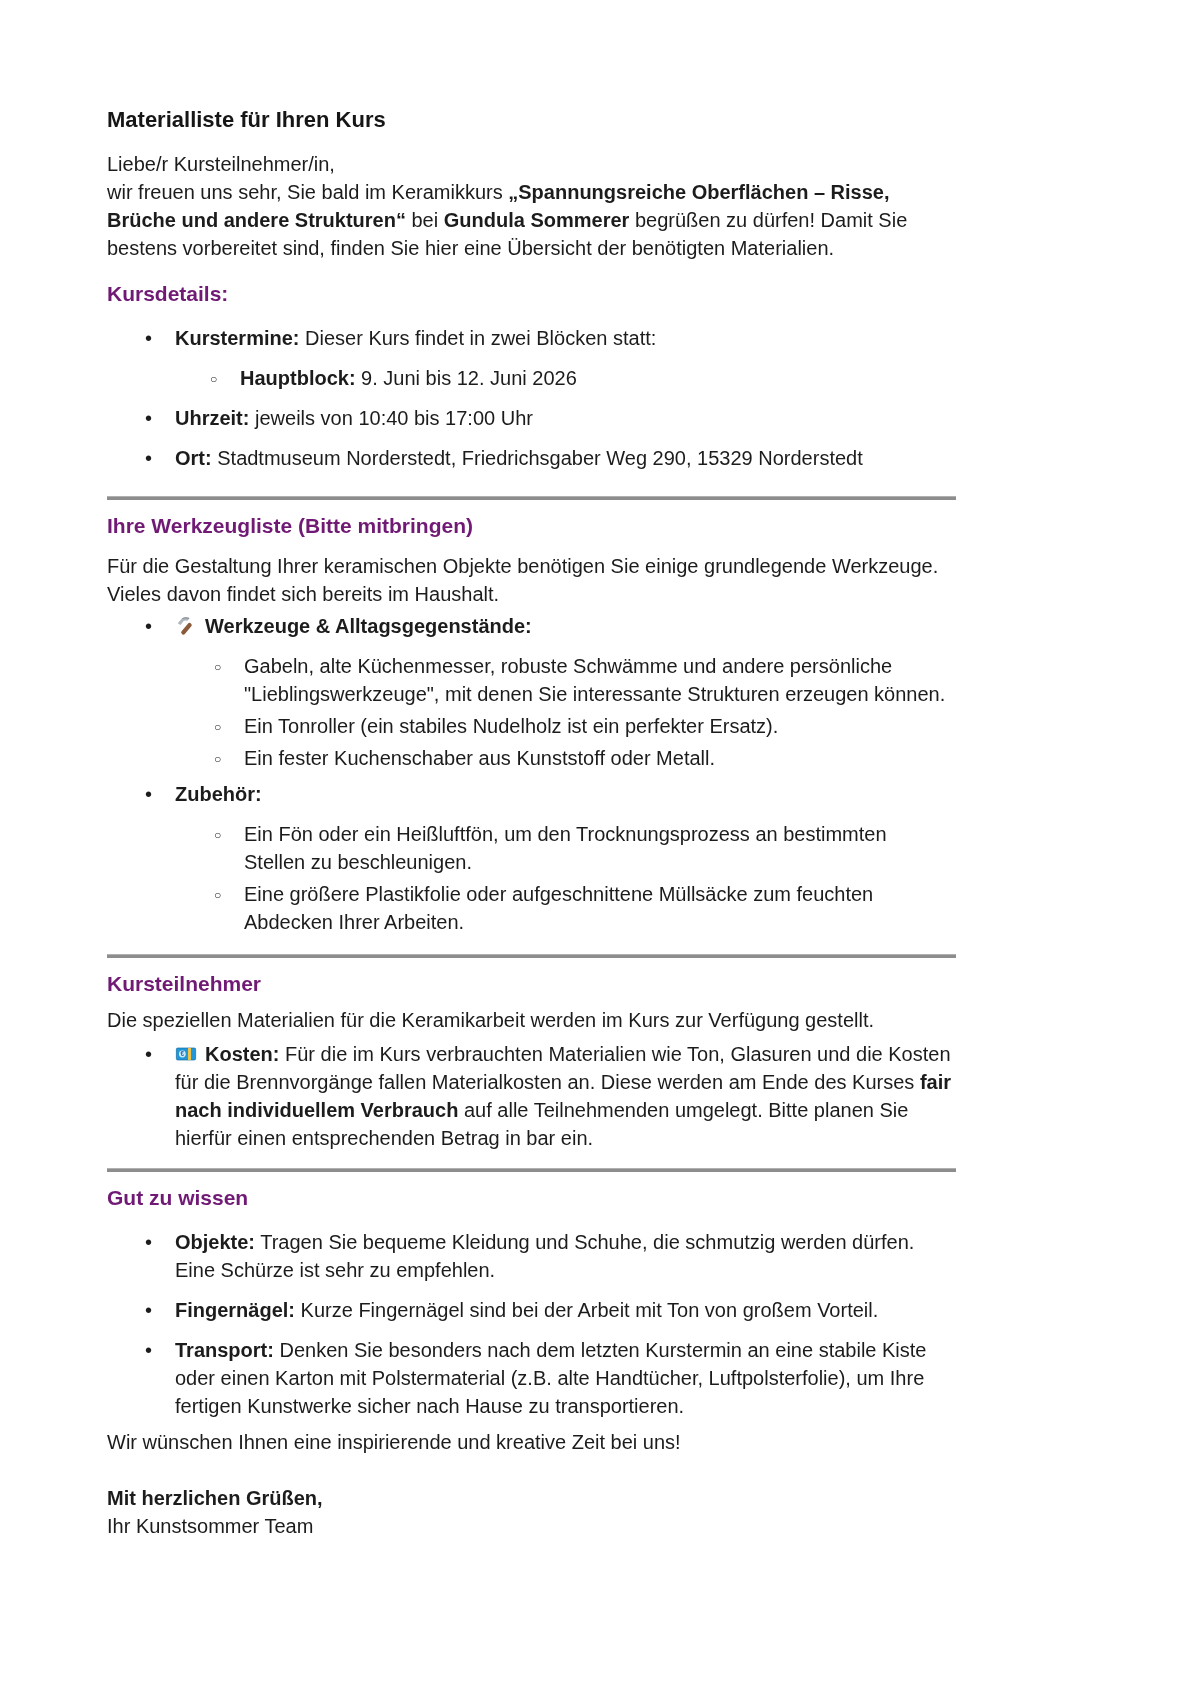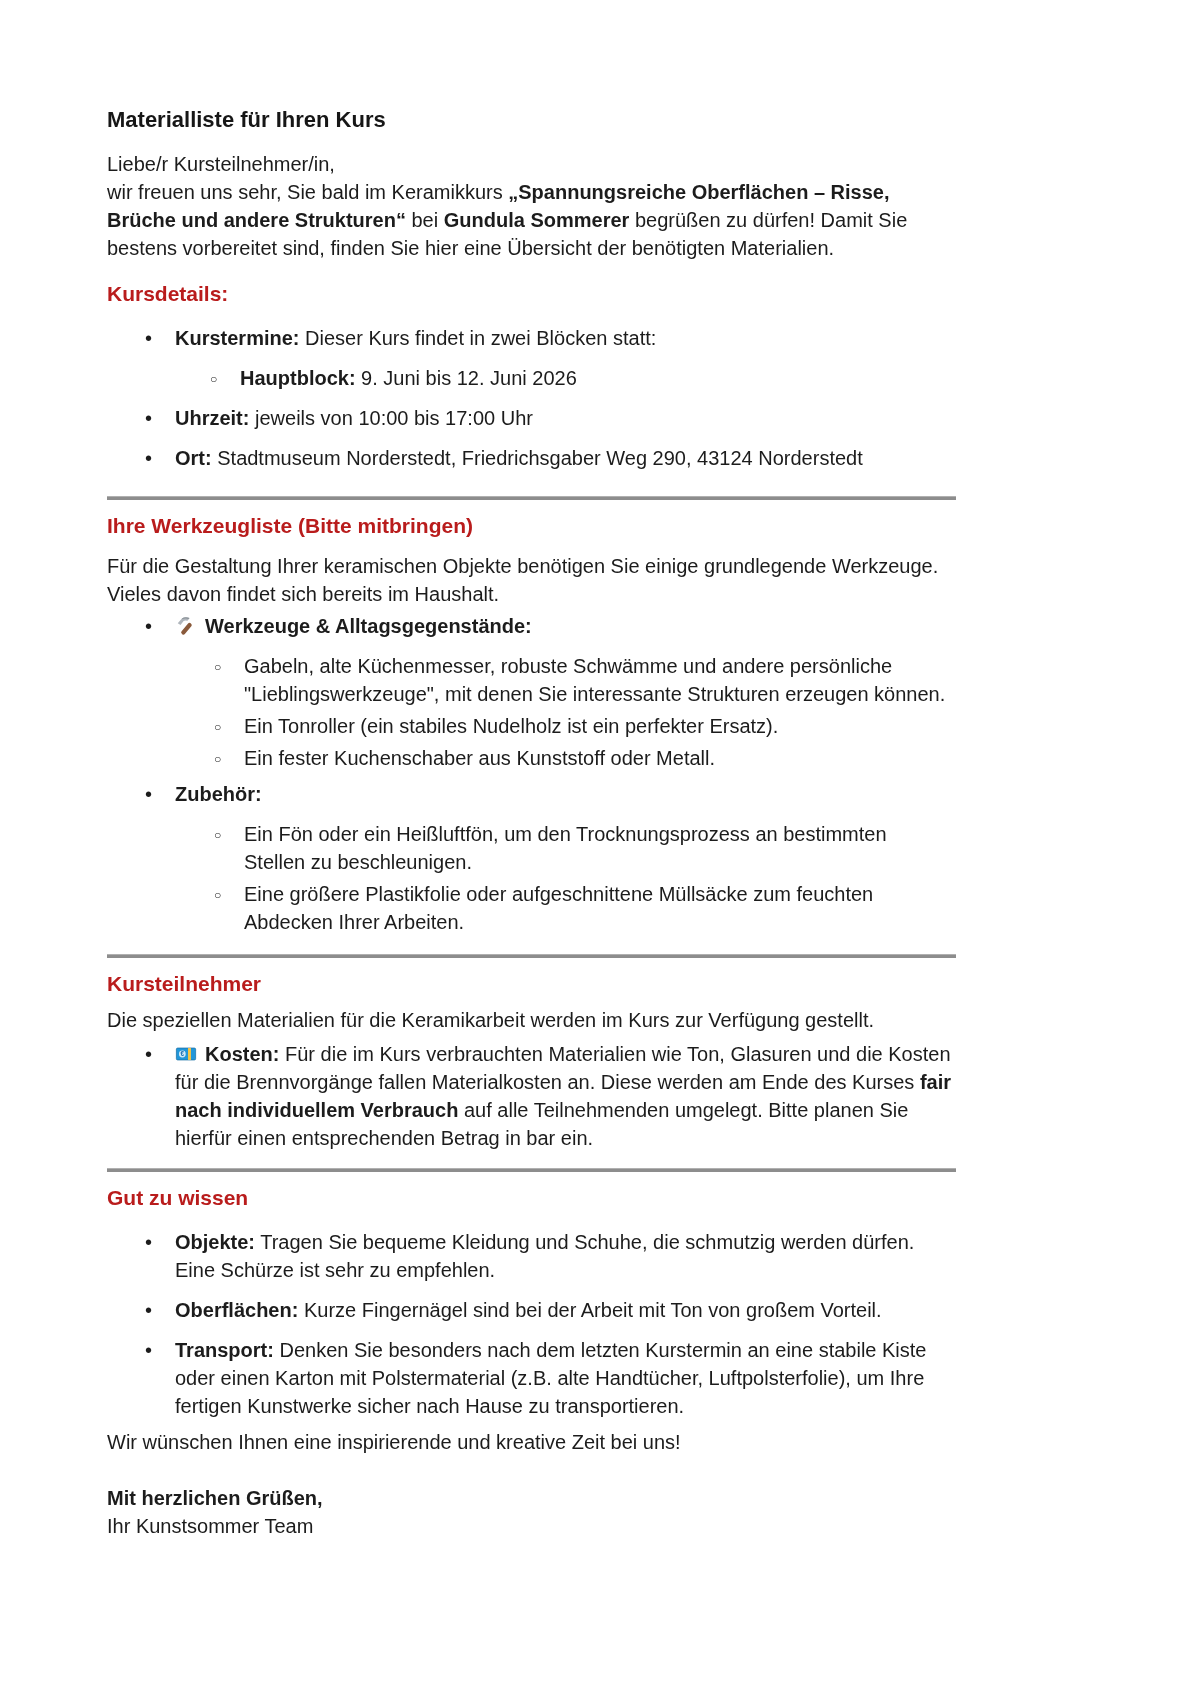--- a/index.html
+++ b/index.html
@@ -6,21 +6,21 @@
   html,body{margin:0;padding:0}
   body{
     width:1200px;height:1698px;overflow:hidden;
     background:#ffffff;color:#1c1c1c;
     font-family:"Liberation Sans","DejaVu Sans",sans-serif;
     font-size:20px;line-height:28px;
   }
   .page{width:1060px;height:1698px;padding:106px 104px 56px 107px}
   .b{font-weight:bold}
   h1{font-size:22px;line-height:28px;font-weight:bold;margin:0 0 16px;color:#161616}
-  h2{font-size:21px;line-height:28px;font-weight:bold;margin:0 0 14px;color:#b91c1c}
+  h2{font-size:21px;line-height:28px;font-weight:bold;margin:0 0 14px;color:#701a75}
   p{margin:0 0 18px}
   p.tight{margin:0 0 4px}
   .divider{border:none;height:4px;background:#8d8d8d;border-top:1px solid #b0b0b0;margin:24px 0 12px}
   .li1{position:relative;padding-left:68px;margin:0 0 12px}
   .li1::before{content:"•";position:absolute;left:38px;top:0;font-size:20px}
   .li2{position:relative;padding-left:133px;margin:4px}
   .li2::before{content:"○";position:absolute;left:103px;top:1px;font-size:12px}
   .li2.sp{margin:0 0 12px}
   .mt8{margin-top:8px}
   .icon{display:inline-block;width:22px;height:22px;vertical-align:-4px;margin-right:8px}
@@ -38,23 +38,23 @@
   <p><span>Liebe/r Kursteilnehmer/in,</span><br><span>wir freuen uns sehr, Sie bald im Keramikkurs </span><span class="b">„Spannungsreiche Oberflächen – Risse, Brüche und andere Strukturen“</span><span> bei </span><span class="b">Gundula Sommerer</span><span> begrüßen zu dürfen! Damit Sie bestens vorbereitet sind, finden Sie hier eine Übersicht der benötigten Materialien.</span></p>
 
   <section>
     <h2 style="margin-bottom:16px">Kursdetails:</h2>
 
     <div class="li1"><span class="b">Kurstermine:</span><span> Dieser Kurs findet in zwei Blöcken statt:</span></div>
 
     <div class="li2 sp"><span class="b">Hauptblock:</span><span> 9. Juni bis 12. Juni 2026</span></div>
 
 
-    <div class="li1"><span class="b">Uhrzeit:</span><span> jeweils von 10:00 bis 17:00 Uhr</span></div>
+    <div class="li1"><span class="b">Uhrzeit:</span><span> jeweils von 10:40 bis 17:00 Uhr</span></div>
 
-    <div class="li1" style="margin-bottom:0"><span class="b">Ort:</span><span> Stadtmuseum Norderstedt, Friedrichsgaber Weg 290, 43124 Norderstedt</span></div>
+    <div class="li1" style="margin-bottom:0"><span class="b">Ort:</span><span> Stadtmuseum Norderstedt, Friedrichsgaber Weg 290, 15329 Norderstedt</span></div>
   </section>
 
   <hr class="divider">
 
   <section>
     <h2 style="margin-bottom:12px">Ihre Werkzeugliste (Bitte mitbringen)</h2>
     <p class="tight">Für die Gestaltung Ihrer keramischen Objekte benötigen Sie einige grundlegende Werkzeuge. Vieles davon findet sich bereits im Haushalt.</p>
 
     <div class="li1"><span class="icon"><svg viewBox="0 0 24 24" aria-hidden="true">
             <rect x="10.2" y="7.5" width="4.6" height="15" rx="2" fill="#8a5a3b" transform="rotate(40 12.5 15)"></rect>
@@ -87,21 +87,21 @@
           </svg></span><span class="b">Kosten:</span><span> Für die im Kurs verbrauchten Materialien wie Ton, Glasuren und die Kosten für die Brennvorgänge fallen Materialkosten an. Diese werden am Ende des Kurses </span><span class="b">fair nach individuellem Verbrauch</span><span> auf alle Teilnehmenden umgelegt. Bitte planen Sie hierfür einen entsprechenden Betrag in bar ein.</span></div>
   </section>
 
   <hr class="divider" style="margin-top:16px">
 
   <section>
     <h2 style="margin-bottom:16px">Gut zu wissen</h2>
 
     <div class="li1"><span class="b">Objekte:</span><span> Tragen Sie bequeme Kleidung und Schuhe, die schmutzig werden dürfen. Eine Schürze ist sehr zu empfehlen.</span></div>
 
-    <div class="li1"><span class="b">Oberflächen:</span><span> Kurze Fingernägel sind bei der Arbeit mit Ton von großem Vorteil.</span></div>
+    <div class="li1"><span class="b">Fingernägel:</span><span> Kurze Fingernägel sind bei der Arbeit mit Ton von großem Vorteil.</span></div>
 
     <div class="li1" style="margin-bottom:0"><span class="b">Transport:</span><span> Denken Sie besonders nach dem letzten Kurstermin an eine stabile Kiste oder einen Karton mit Polstermaterial (z.B. alte Handtücher, Luftpolsterfolie), um Ihre fertigen Kunstwerke sicher nach Hause zu transportieren.</span></div>
   </section>
 
   <p class="closing-wish">Wir wünschen Ihnen eine inspirierende und kreative Zeit bei uns!</p>
 
   <p class="signoff"><span class="b">Mit herzlichen Grüßen,</span><br><span>Ihr Kunstsommer Team</span></p>
 
 </div>
 

